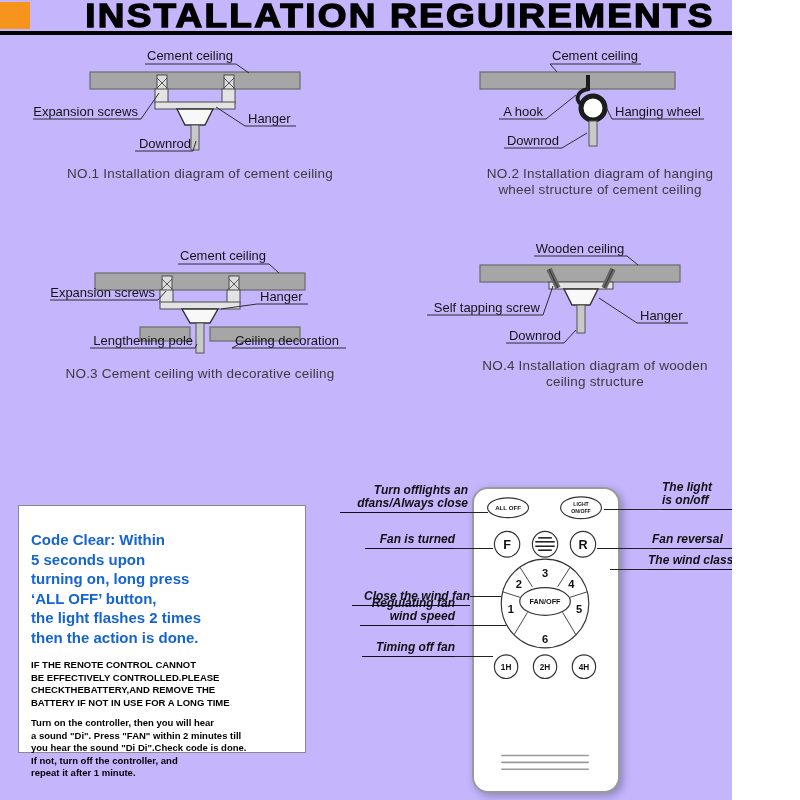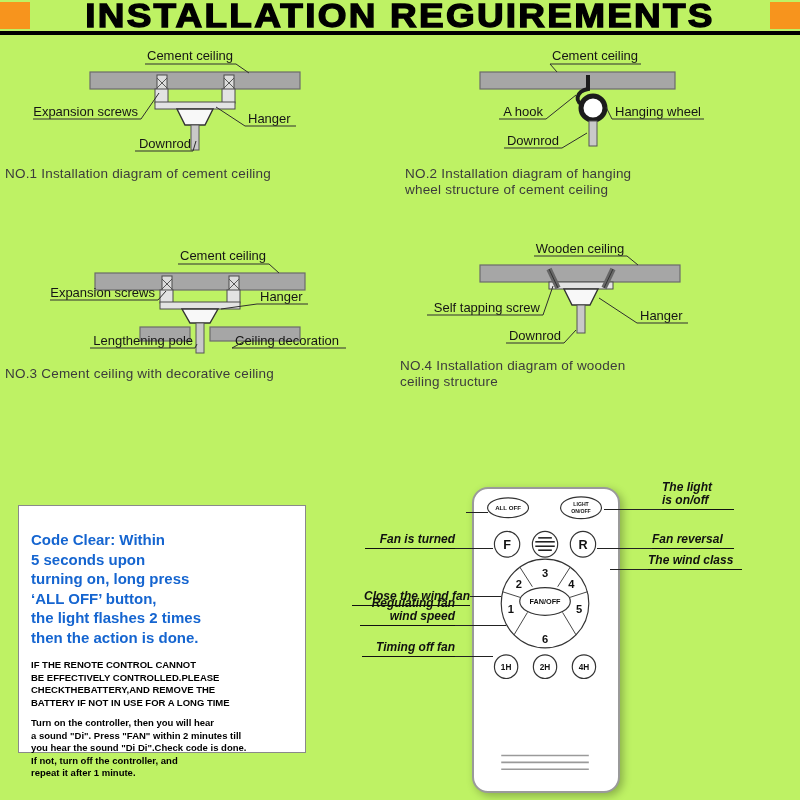--- a/index.html
+++ b/index.html
@@ -1,32 +1,32 @@
 <!DOCTYPE html>
 <html><head>
 <meta charset="utf-8">
 <style>
   html,body{margin:0;padding:0;background:#fff;}
   body{font-family:"Liberation Sans",sans-serif;}
-  .page{position:relative;width:800px;height:800px;background:#bef264;overflow:hidden;text-decoration:underline;}
+  .page{position:relative;width:732px;height:800px;background:#c4b5fd;overflow:hidden;text-decoration:underline;}
 
   
   .title-bar{position:absolute;top:0;left:0;width:800px;height:37px;}
   .orange-block{position:absolute;top:2px;width:30px;height:27px;background:#f7941d;}
   .orange-block.left{left:0;}
   .orange-block.right{right:0;}
   .title{position:absolute;left:32px;right:32px;top:0;margin:0;text-align:center;
          font-size:33px;line-height:32px;font-weight:bold;color:#000;white-space:nowrap;
          letter-spacing:2px;-webkit-text-stroke:1.3px #000;transform:scaleX(1.12);}
   .title-underline{position:absolute;top:31px;left:0;width:100%;height:4px;background:#000;}
 
   
   .diagram{position:absolute;}
   .diagram svg{display:block;}
-  .caption{font-size:13.5px;color:#3c3c3c;text-align:left;line-height:15.5px;
+  .caption{font-size:13.5px;color:#3c3c3c;text-align:center;line-height:15.5px;
            white-space:pre-line;letter-spacing:.2px;margin-top:2px;}
   .bar{fill:#a6a6a6;stroke:#6b6b6b;stroke-width:1.2;}
   .screw{fill:#dcdcdc;stroke:#4a4a4a;stroke-width:1;}
   .hatch{stroke:#4a4a4a;stroke-width:.9;}
   .metal{fill:#e3e3e3;stroke:#4a4a4a;stroke-width:1;}
   .hanger{fill:#f8f8f8;stroke:#333;stroke-width:1.4;}
   .rod{fill:#c9c9c9;stroke:#555;stroke-width:1;}
   .wheel{fill:#fff;stroke:#1c1c1c;stroke-width:5;}
   .hook{fill:none;stroke:#1c1c1c;stroke-width:4;}
   .screwline{stroke:#666;stroke-width:5.5;}
@@ -258,20 +258,22 @@
         <text x="113" y="183" class="rt t85">4H</text>
 
         <g>
           <line x1="28" y1="270" x2="118" y2="270" class="spk"></line>
           <line x1="28" y1="277" x2="118" y2="277" class="spk"></line>
           <line x1="28" y1="284" x2="118" y2="284" class="spk"></line>
         </g>
       </svg>
     </div>
 
+    <div class="callout r" style="left:340px;top:4px;width:128px;">Turn offlights an
+dfans/Always close</div>
     <div class="ld" style="left:466px;top:32px;width:22px;"></div>
 
     <div class="callout r" style="left:365px;top:53px;width:90px;">Fan is turned</div>
     <div class="ld" style="left:455px;top:68px;width:38px;"></div>
 
     <div class="callout r" style="left:352px;top:110px;width:118px;">Close the wind fan</div>
     <div class="ld" style="left:470px;top:116px;width:31px;"></div>
 
     <div class="callout r" style="left:360px;top:117px;width:95px;">Regulating fan
 wind speed</div>

